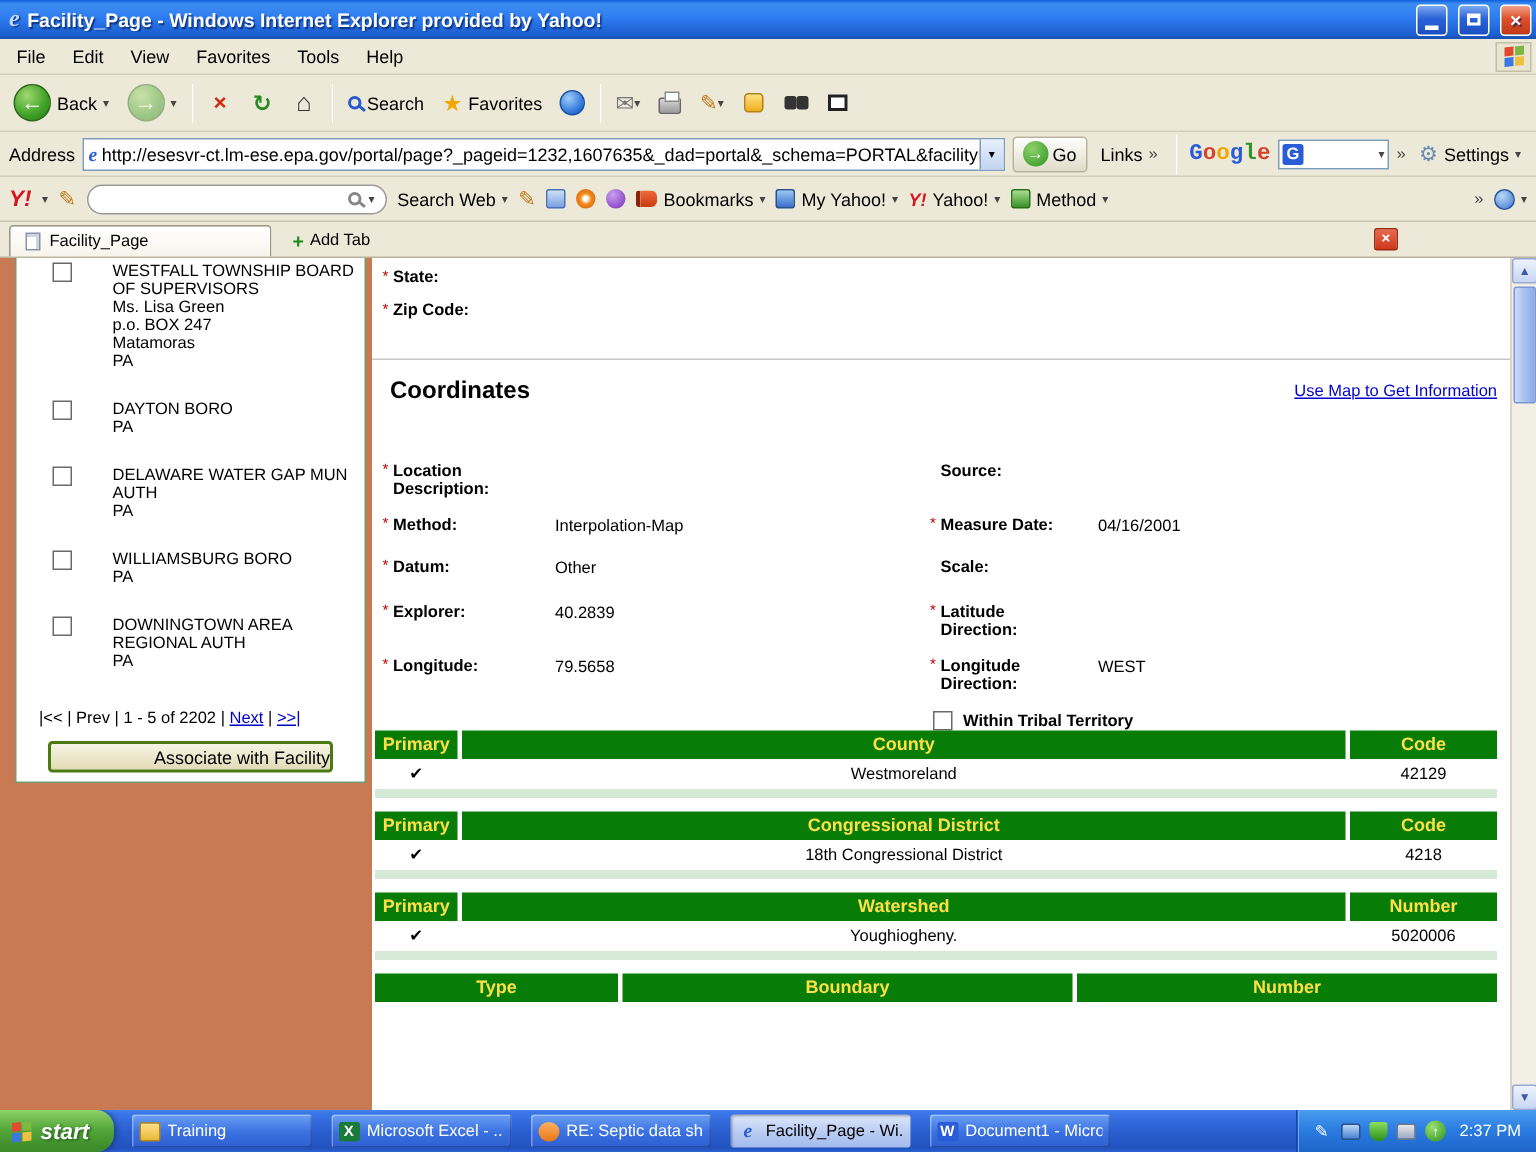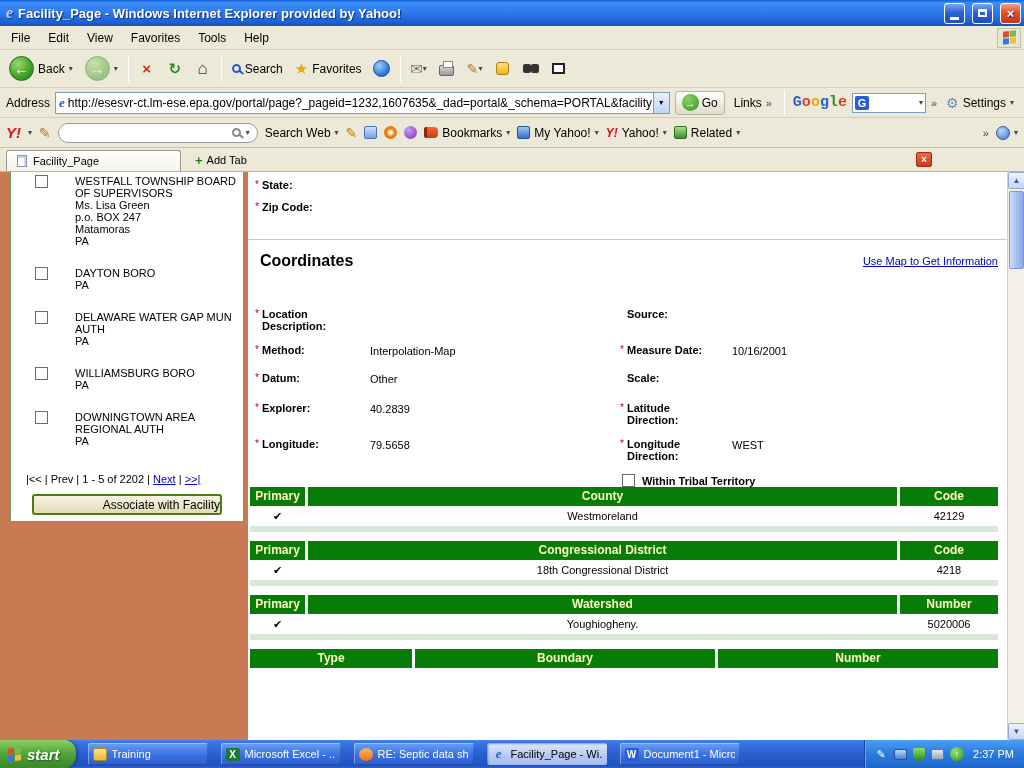--- a/index.html
+++ b/index.html
@@ -119,21 +119,21 @@
 .cgrid{margin:38px 0 0 7px}
 .crow{display:grid;grid-template-columns:115px 250px 112px auto;align-items:start}
 .h36{min-height:36px}.h28{min-height:28px}.h30{min-height:30px}.h32{min-height:32px}
 .lblc{display:flex;align-items:flex-start;padding-right:8px}
 .cval{padding-top:1px}
 .tribal{margin-left:374px;margin-top:4px;display:flex;align-items:center;gap:7px}
 .h-areas{font-size:15px;font-weight:bold;margin:34px 0 10px 4px}
 .atable{margin:0 9px 0 2px}
 .ahead{display:flex;gap:3px}
 .arow{display:flex;gap:3px}
-.hcell{background:#077d07;color:#fef9c3;font-weight:bold;font-size:12px;height:19px;line-height:19px;text-align:center}
+.hcell{background:#077d07;color:#fde047;font-weight:bold;font-size:12px;height:19px;line-height:19px;text-align:center}
 .rcell{font-size:11px;height:20px;line-height:20px;text-align:center}
 .cA{width:55px;flex:0 0 55px}.cB{flex:1}.cC{width:98px;flex:0 0 98px}
 .cT1{width:162px;flex:0 0 162px}.cT2{width:300px;flex:0 0 300px}.cT3{flex:1}
 .strip{height:6px;background:#d6e8d6;margin-bottom:9px}
 
 
 .vscroll{position:absolute;right:0;top:0;width:17px;height:100%;background:#f2f0e4;border-left:1px solid #d8d4c4}
 .sbtn{position:absolute;left:0;width:17px;height:17px;background:linear-gradient(#eef3fd,#c8d6f4);border:1px solid #95a8d8;border-radius:2px;color:#3a5aa8;font-size:8px;display:flex;align-items:center;justify-content:center}
 .sbtn.up{top:0}.sbtn.down{bottom:0}
 .sthumb{position:absolute;left:1px;top:19px;width:15px;height:78px;background:linear-gradient(90deg,#cfdcfc,#a8c0f0 50%,#8faae8);border:1px solid #7a96d8;border-radius:2px}
@@ -311,21 +311,21 @@
       <span>My Yahoo!</span>
       <span class="dd">▾</span>
     </div>
     <div class="ybtn">
       <span class="ylogo" style="font-size:12px">Y!</span>
       <span>Yahoo!</span>
       <span class="dd">▾</span>
     </div>
     <div class="ybtn">
       <span class="ico-sq ico-fin"></span>
-      <span>Related</span>
+      <span>Method</span>
       <span class="dd">▾</span>
     </div>
     <span class="mspacer"></span>
     <span class="chev">»</span>
     <div class="ybtn">
       <span class="ico-globe-sm"></span>
       <span class="dd">▾</span>
     </div>
   </div>
 
@@ -417,21 +417,21 @@
         <div class="crow h28">
           <div class="lblc">
               <span class="req">*</span>
               <span class="blabel">Method:</span>
             </div>
           <div class="cval">Interpolation-Map</div>
           <div class="lblc">
               <span class="req">*</span>
               <span class="blabel">Measure Date:</span>
             </div>
-          <div class="cval">10/16/2001</div>
+          <div class="cval">04/16/2001</div>
         </div>
         <div class="crow h30">
           <div class="lblc">
               <span class="req">*</span>
               <span class="blabel">Datum:</span>
             </div>
           <div class="cval">Other</div>
           <div class="lblc">
               <span class="req"></span>
               <span class="blabel">Scale:</span>

